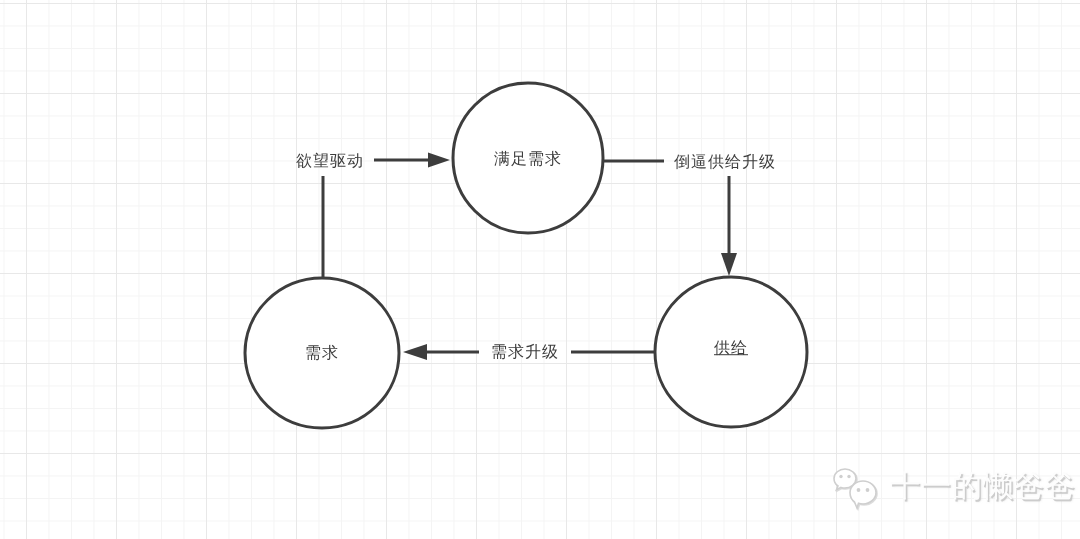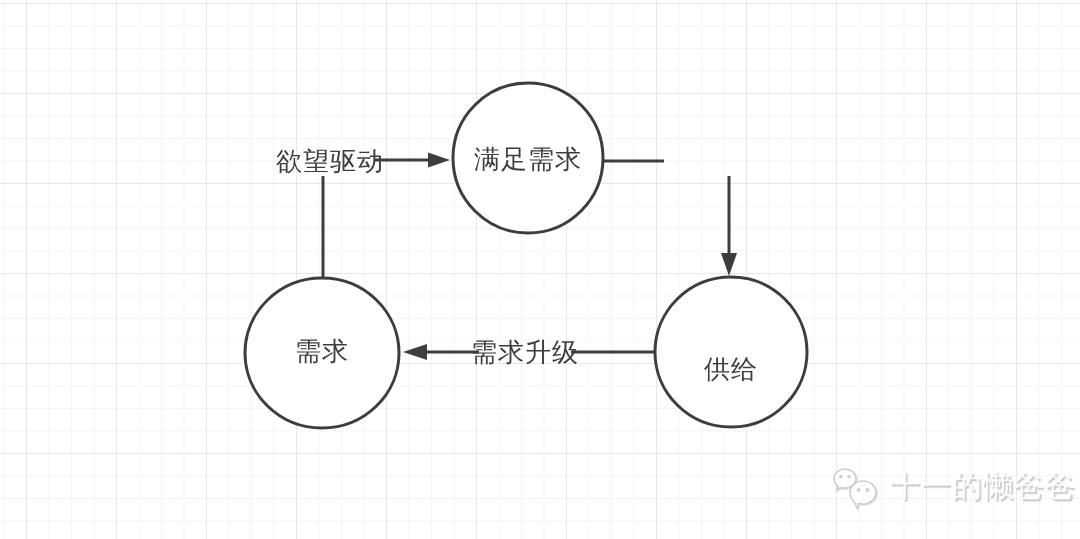--- a/index.html
+++ b/index.html
@@ -26,21 +26,21 @@
     position: absolute;
     left: 0;
     top: 0;
     width: 1080px;
     height: 539px;
   }
   .lbl {
     position: absolute;
     transform: translate(-50%, -50%);
     color: #3d3d3d;
-    font-size: 26px;
+    font-size: 16px;
     line-height: 1.1;
     white-space: nowrap;
     letter-spacing: 1px;
     text-align: center;
   }
   .watermark {
     position: absolute;
     left: 830px;
     top: 466px;
     display: flex;
@@ -76,24 +76,25 @@
     <line x1="603" y1="161" x2="664" y2="161" stroke="#3d3d3d" stroke-width="3"></line>
     <line x1="729" y1="176" x2="729" y2="255" stroke="#3d3d3d" stroke-width="3"></line>
     <polygon points="729,276 721,253 737,253" fill="#3d3d3d"></polygon>
 
     <line x1="425" y1="352" x2="479" y2="352" stroke="#3d3d3d" stroke-width="3"></line>
     <line x1="571" y1="352" x2="655" y2="352" stroke="#3d3d3d" stroke-width="3"></line>
     <polygon points="403,352 427,344 427,360" fill="#3d3d3d"></polygon>
   </svg>
 
   <div class="lbl" style="left:528px; top:159px;">满足需求</div>
-  <div class="lbl" style="left:322px; top:353px;font-family:Liberation Mono, monospace;">需求</div>
-  <div class="lbl" style="left:731px; top:369px;">供给</div>
+  <div class="lbl" style="left:322px; top:353px;">需求</div>
+  <div class="lbl" style="left:731px; top:348px;text-decoration:underline;">供给</div>
 
   <div class="lbl" style="left:330px; top:161px;">欲望驱动</div>
+  <div class="lbl" style="left:725px; top:162px;">倒逼供给升级</div>
   <div class="lbl" style="left:525px; top:352px;">需求升级</div>
 
   <div class="watermark">
     <svg class="wm-icon" width="54" height="46" viewBox="0 0 54 46" xmlns="http://www.w3.org/2000/svg">
       <g fill="#ffffff" stroke="#cfcfcf" stroke-width="1.6">
         <path d="M26 12.5 C26 17.8 20.9 22 14.8 22 C13.5 22 12.2 21.8 11 21.4 L6.5 23.8 L8 19.9 C5.5 18.2 4 15.5 4 12.5 C4 7.2 9.1 3 15 3 C20.9 3 26 7.2 26 12.5 Z"></path>
         <path d="M46 26.5 C46 33 39.9 38 33 38 C31.4 38 29.9 37.8 28.5 37.3 L27 42 L24.5 36 C21.8 33.9 20 30.5 20 26.5 C20 20 26.1 15 33 15 C39.9 15 46 20 46 26.5 Z"></path>
       </g>
       <g fill="#cfcfcf">
         <circle cx="11" cy="10.5" r="1.7"></circle>

